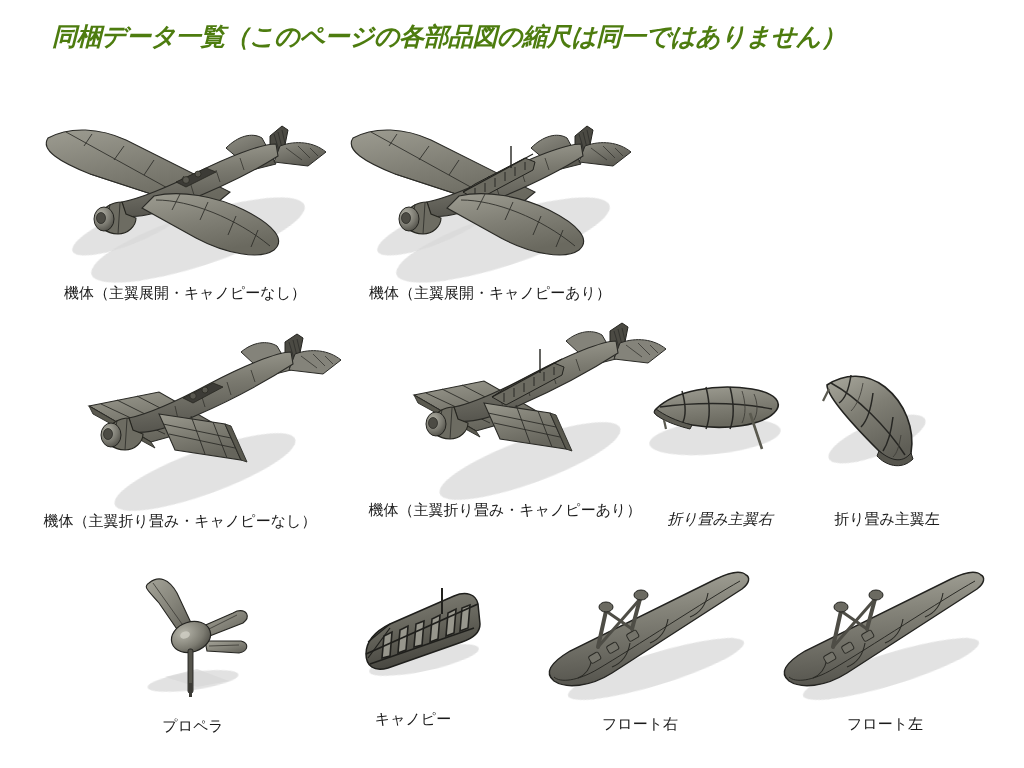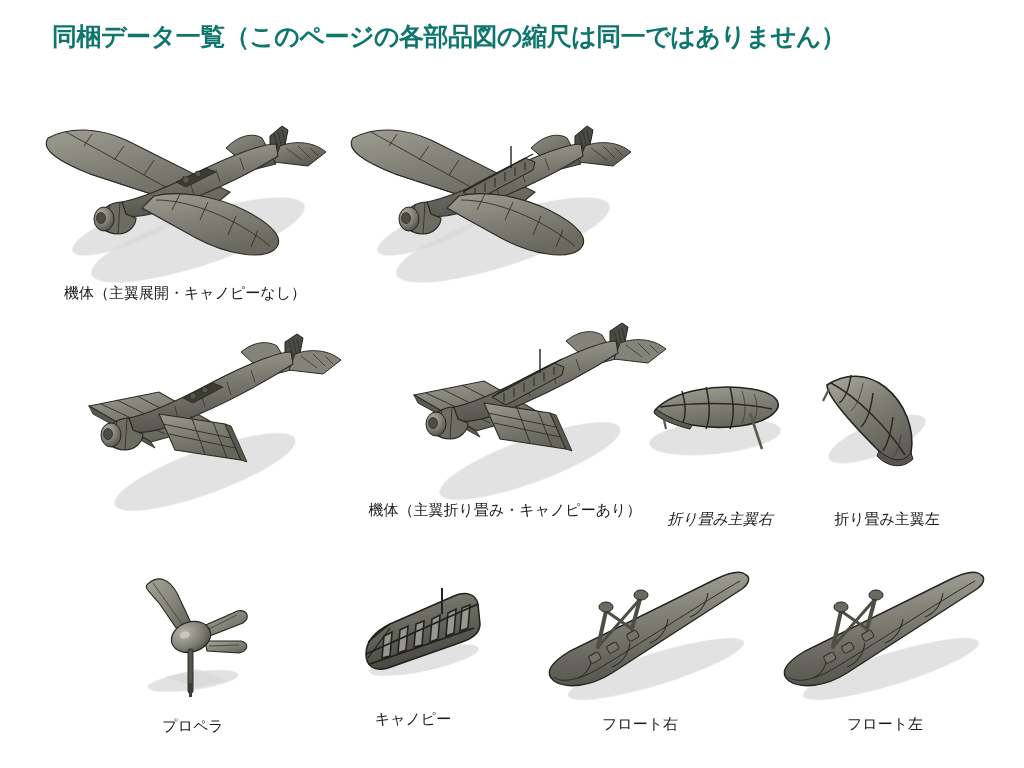--- a/index.html
+++ b/index.html
@@ -16,23 +16,24 @@
     overflow: hidden;
     font-family: "Liberation Sans", "DejaVu Sans", sans-serif;
   }
 
   #page-title {
     position: absolute;
     left: 52px;
     top: 20px;
     font-size: 25px;
     font-weight: bold;
-    color: #0f766e;
+    color: #4d7c0f;
     letter-spacing: -0.5px;
     white-space: nowrap;
+    font-style: italic;
   }
 
   .part-cell {
     position: absolute;
   }
   .part-figure {
     position: absolute;
     left: 0;
     top: 0;
   }
@@ -227,20 +228,21 @@
       </g>
 
       <path d="M92 114 C 82 114, 72 120, 70 128 C 68 138, 76 146, 88 146 C 98 146, 106 138, 106 130 L 96 126 Z" fill="#6d6c62" stroke="#262620" stroke-width="1.1"></path>
       <g stroke="#2a2a26" stroke-width="0.8" fill="none">
           <path d="M80 116 L 76 144"></path>
           <path d="M90 115 L 88 146"></path>
         </g>
       <ellipse cx="74" cy="131" rx="10" ry="12" fill="url(#spinG2)" stroke="#242420" stroke-width="1"></ellipse>
       <ellipse cx="71" cy="130" rx="4.5" ry="5.5" fill="#4c4b44" stroke="#242420" stroke-width="0.7"></ellipse>
     </svg>
+    <div class="part-caption" style="left:155px; top:196px;">機体（主翼展開・キャノピーあり）</div>
   </div>
 
   <div class="part-cell" style="left:55px; top:330px; width:300px; height:200px;">
     <svg class="part-figure" width="300" height="185" viewBox="0 0 300 185">
       <defs>
         <linearGradient id="wingG3" x1="0" y1="0" x2="0.4" y2="1">
           <stop offset="0" stop-color="#9a998e"></stop>
             <stop offset="0.55" stop-color="#7c7b71"></stop>
             <stop offset="1" stop-color="#66655c"></stop>
         </linearGradient>
@@ -303,20 +305,21 @@
       <path d="M170 94 L 176 96 L 192 132 L 186 130 Z" fill="#5a594f" stroke="#2a2a26" stroke-width="0.9"></path>
 
       <path d="M74 88 C 64 88, 54 94, 52 102 C 50 112, 58 120, 70 120 C 80 120, 88 112, 88 104 L 78 100 Z" fill="#6d6c62" stroke="#262620" stroke-width="1.1"></path>
       <g stroke="#2a2a26" stroke-width="0.8" fill="none">
           <path d="M62 90 L 58 118"></path>
           <path d="M72 89 L 70 120"></path>
         </g>
       <ellipse cx="56" cy="105" rx="10" ry="12" fill="url(#spinG3)" stroke="#242420" stroke-width="1"></ellipse>
       <ellipse cx="53" cy="104" rx="4.5" ry="5.5" fill="#4c4b44" stroke="#242420" stroke-width="0.7"></ellipse>
     </svg>
+    <div class="part-caption" style="left:125px; top:182px;">機体（主翼折り畳み・キャノピーなし）</div>
   </div>
 
   <div class="part-cell" style="left:380px; top:319px; width:300px; height:200px;">
     <svg class="part-figure" width="300" height="185" viewBox="0 0 300 185">
       <defs>
         <linearGradient id="wingG4" x1="0" y1="0" x2="0.4" y2="1">
           <stop offset="0" stop-color="#9a998e"></stop>
             <stop offset="0.55" stop-color="#7c7b71"></stop>
             <stop offset="1" stop-color="#66655c"></stop>
         </linearGradient>

